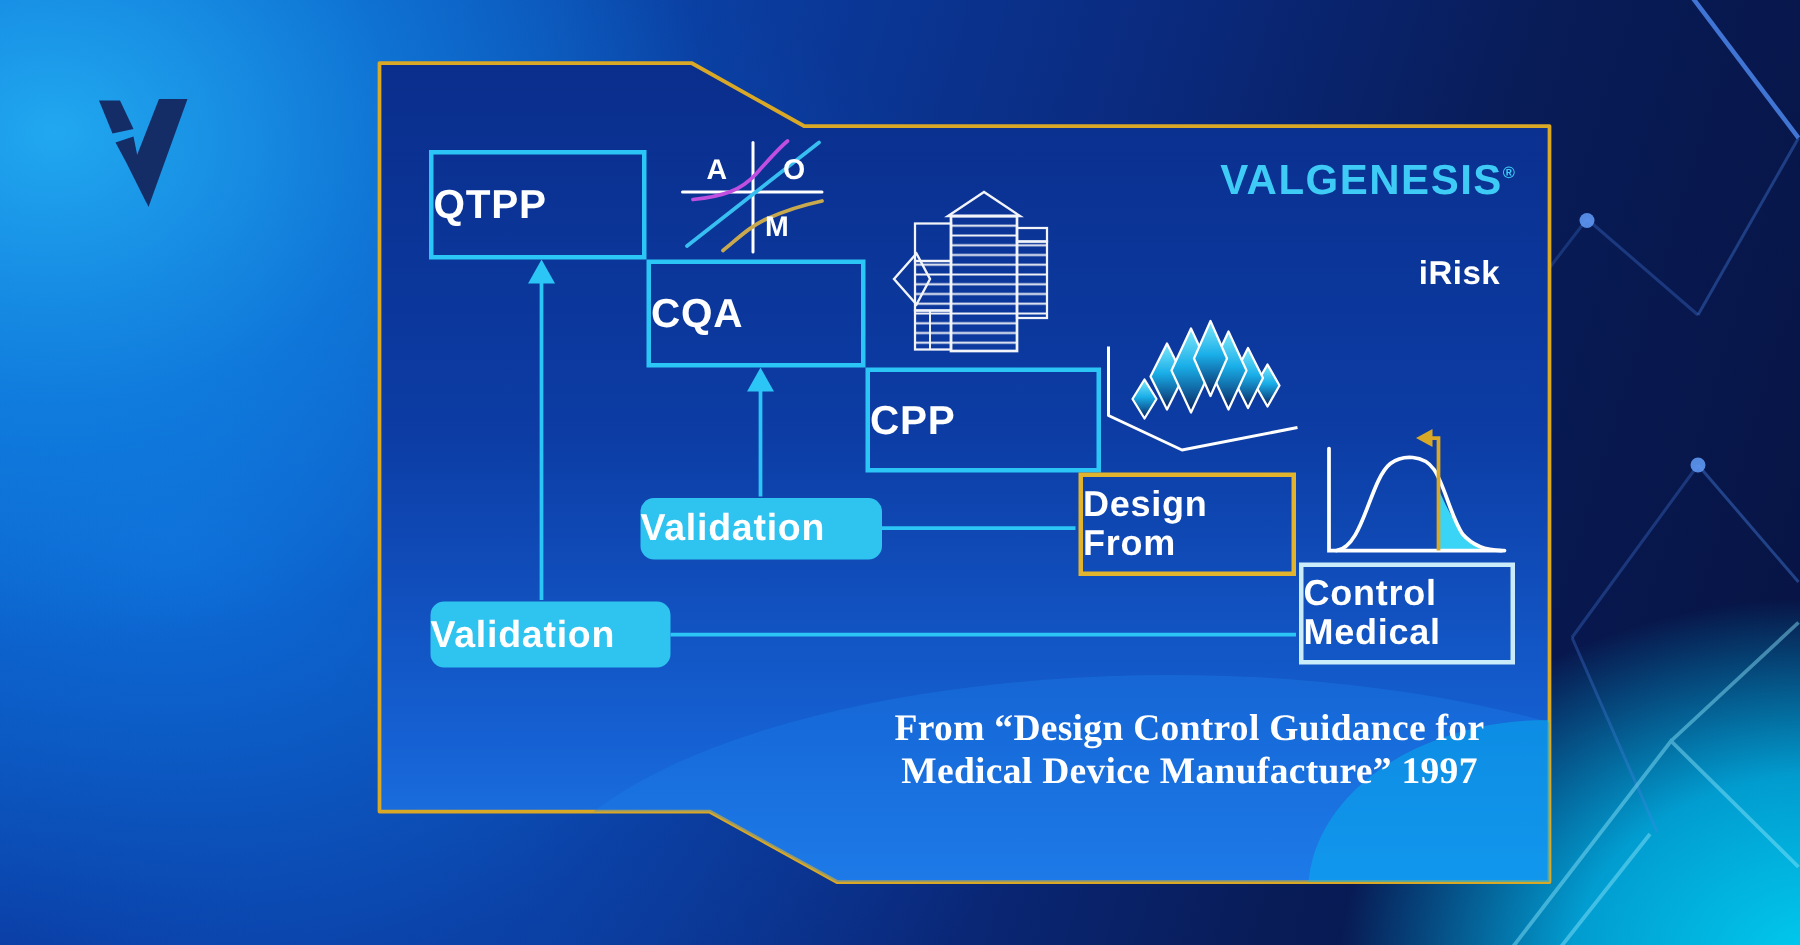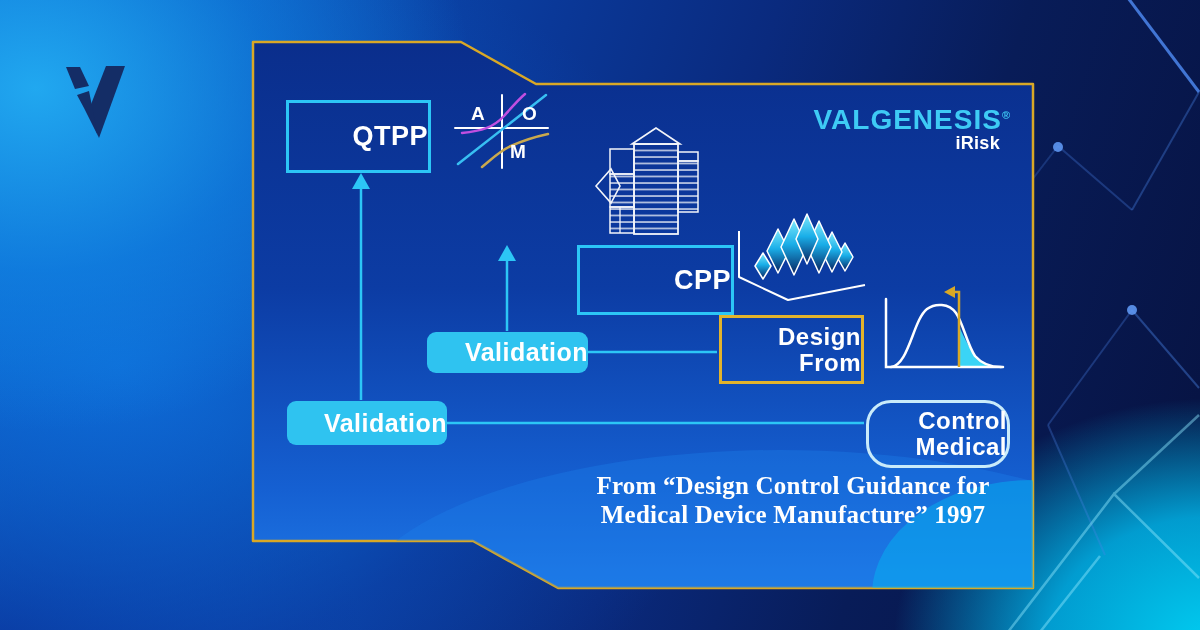--- a/index.html
+++ b/index.html
@@ -8,35 +8,35 @@
     font-family:"Liberation Sans",sans-serif;
     background:
       radial-gradient(430px 330px at 101% 102%, rgba(0,212,248,.96) 0%, rgba(0,190,242,.8) 38%, rgba(0,160,235,0) 74%),
       radial-gradient(560px 440px at 3% 14%, rgba(34,172,242,.95) 0%, rgba(18,140,232,.55) 42%, rgba(12,100,210,0) 78%),
       radial-gradient(760px 560px at 10% 58%, rgba(14,112,220,.85) 0%, rgba(12,82,192,.35) 52%, rgba(10,50,150,0) 82%),
       radial-gradient(520px 420px at 0% 104%, rgba(9,40,140,.85) 0%, rgba(9,40,140,0) 70%),
       linear-gradient(107deg, #0b66cc 0%, #0a4cb2 22%, #0a3898 40%, #0a2a7e 56%, #081c58 74%, #071240 100%);
   }
   svg.art{position:absolute;left:0;top:0;}
   .box{
-    position:absolute;display:flex;flex-direction:column;align-items:flex-end;justify-content:center;
+    position:absolute;display:flex;flex-direction:column;align-items:flex-start;justify-content:center;
     box-sizing:border-box;color:#fff;font-weight:bold;text-align:center;letter-spacing:.5px;
   }
   .box-cyan{border:3px solid #2CC6F6;font-size:27px;}
   .box-gold{border:3px solid #E2B32C;font-size:24px;line-height:1.08;}
   .box-light{border:3px solid #C9EBFA;font-size:24px;line-height:1.08;}
   .pill{
-    position:absolute;display:flex;align-items:center;justify-content:flex-end;
+    position:absolute;display:flex;align-items:center;justify-content:flex-start;
     background:#2FC3F0;border-radius:9px;color:#fff;font-weight:bold;font-size:25px;letter-spacing:.5px;
     box-sizing:border-box;
   }
   .brand{position:absolute;left:778px;top:106px;width:232px;text-align:right;}
   .brand .wordmark{color:#3ECBF5;font-size:28px;font-weight:bold;letter-spacing:1px;line-height:1;}
   .brand .reg{font-size:11px;vertical-align:super;letter-spacing:0;}
-  .brand .product{color:#fff;font-size:18px;font-weight:bold;line-height:1.1;padding-right:10px;letter-spacing:.3px;}
+  .brand .product{color:#fff;font-size:22px;font-weight:bold;line-height:1.1;padding-right:10px;letter-spacing:.3px;margin-top:36px;}
   .citation{
     position:absolute;left:558px;top:471px;width:470px;text-align:center;
     color:#fff;font-size:25px;font-weight:600;line-height:29px;letter-spacing:.2px;font-family:Liberation Serif, serif;
   }
   .axis-label{position:absolute;color:#fff;font-weight:bold;font-size:19px;line-height:1;}
 </style>
 </head>
 <body>
 
 <div class="canvas">
@@ -140,28 +140,31 @@
     <g fill="#142D66">
       <polygon points="106,66 125,66 99,138 88,112"></polygon>
       <polygon points="66,67 80,67 89,86 75,89"></polygon>
       <polygon points="77,95 89,91 98,136 84,108"></polygon>
     </g>
   </svg>
 
   <div class="box box-cyan" style="left:286px;top:100px;width:145px;height:73px;">
     <span>QTPP</span>
   </div>
+  <div class="box box-cyan" style="left:431px;top:173px;width:146px;height:72px;">
+    <span>CQA</span>
+  </div>
   <div class="box box-cyan" style="left:577px;top:245px;width:157px;height:70px;">
     <span>CPP</span>
   </div>
   <div class="box box-gold" style="left:719px;top:315px;width:145px;height:69px;">
     <span>Design</span>
     <span>From</span>
   </div>
-  <div class="box box-light" style="left:866px;top:400px;width:144px;height:68px;border-radius:25px;">
+  <div class="box box-light" style="left:866px;top:375px;width:144px;height:68px;">
     <span>Control</span>
     <span>Medical</span>
   </div>
 
   <div class="pill" style="left:427px;top:332px;width:161px;height:41px;">
     <span>Validation</span>
   </div>
   <div class="pill" style="left:287px;top:401px;width:160px;height:44px;">
     <span>Validation</span>
   </div>

